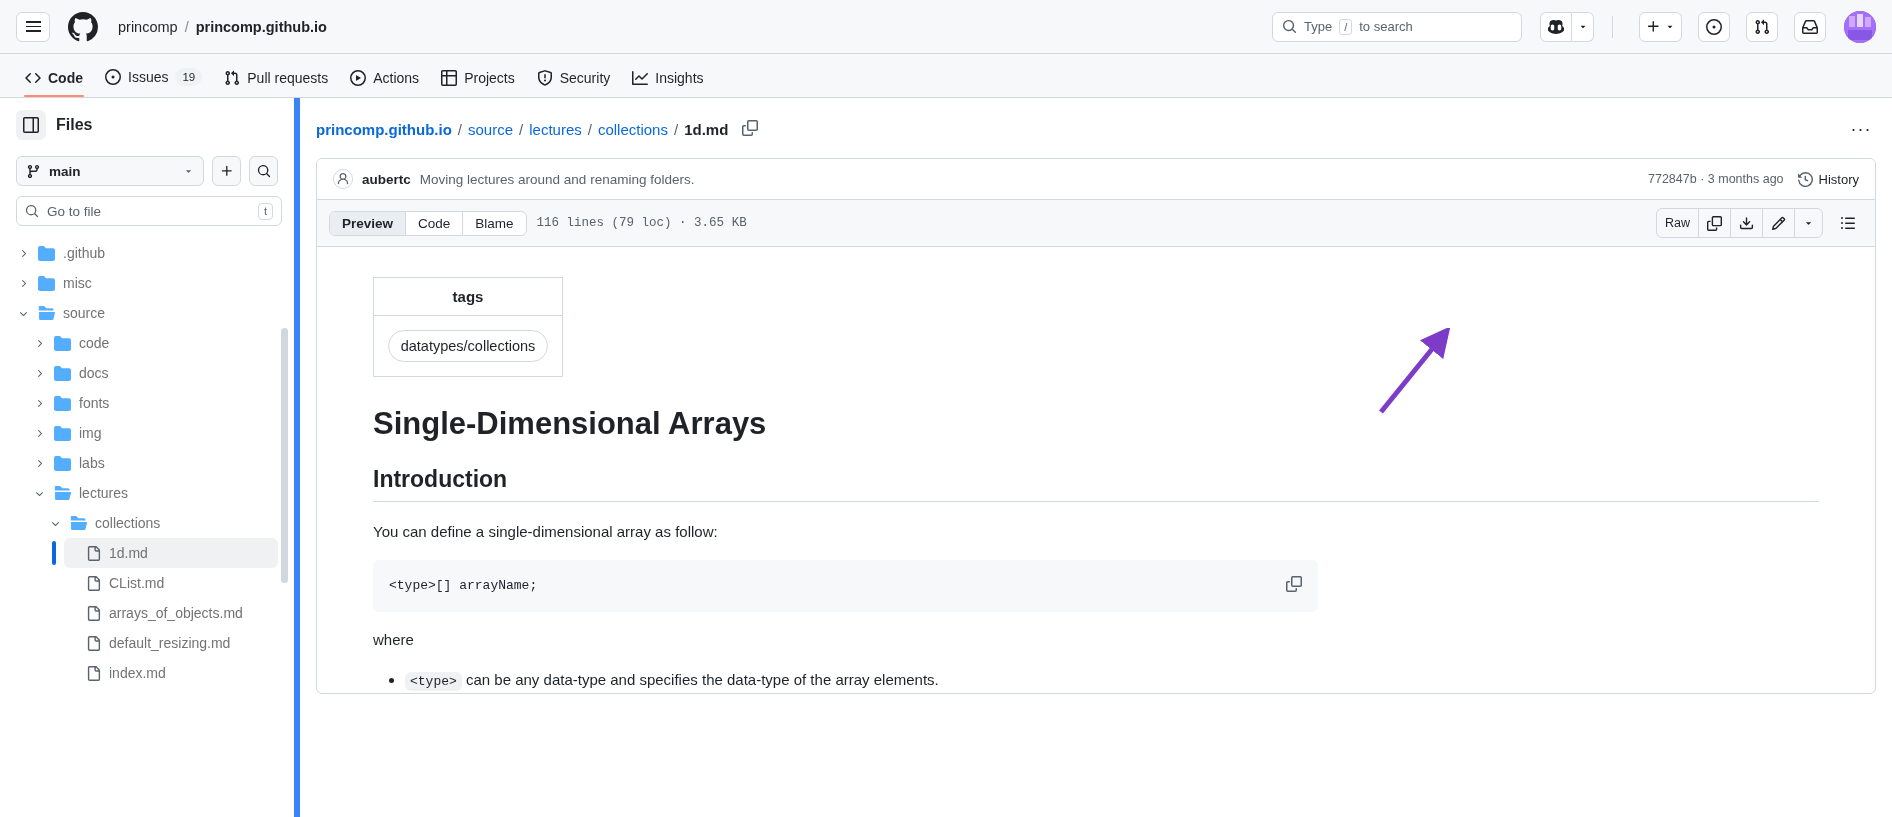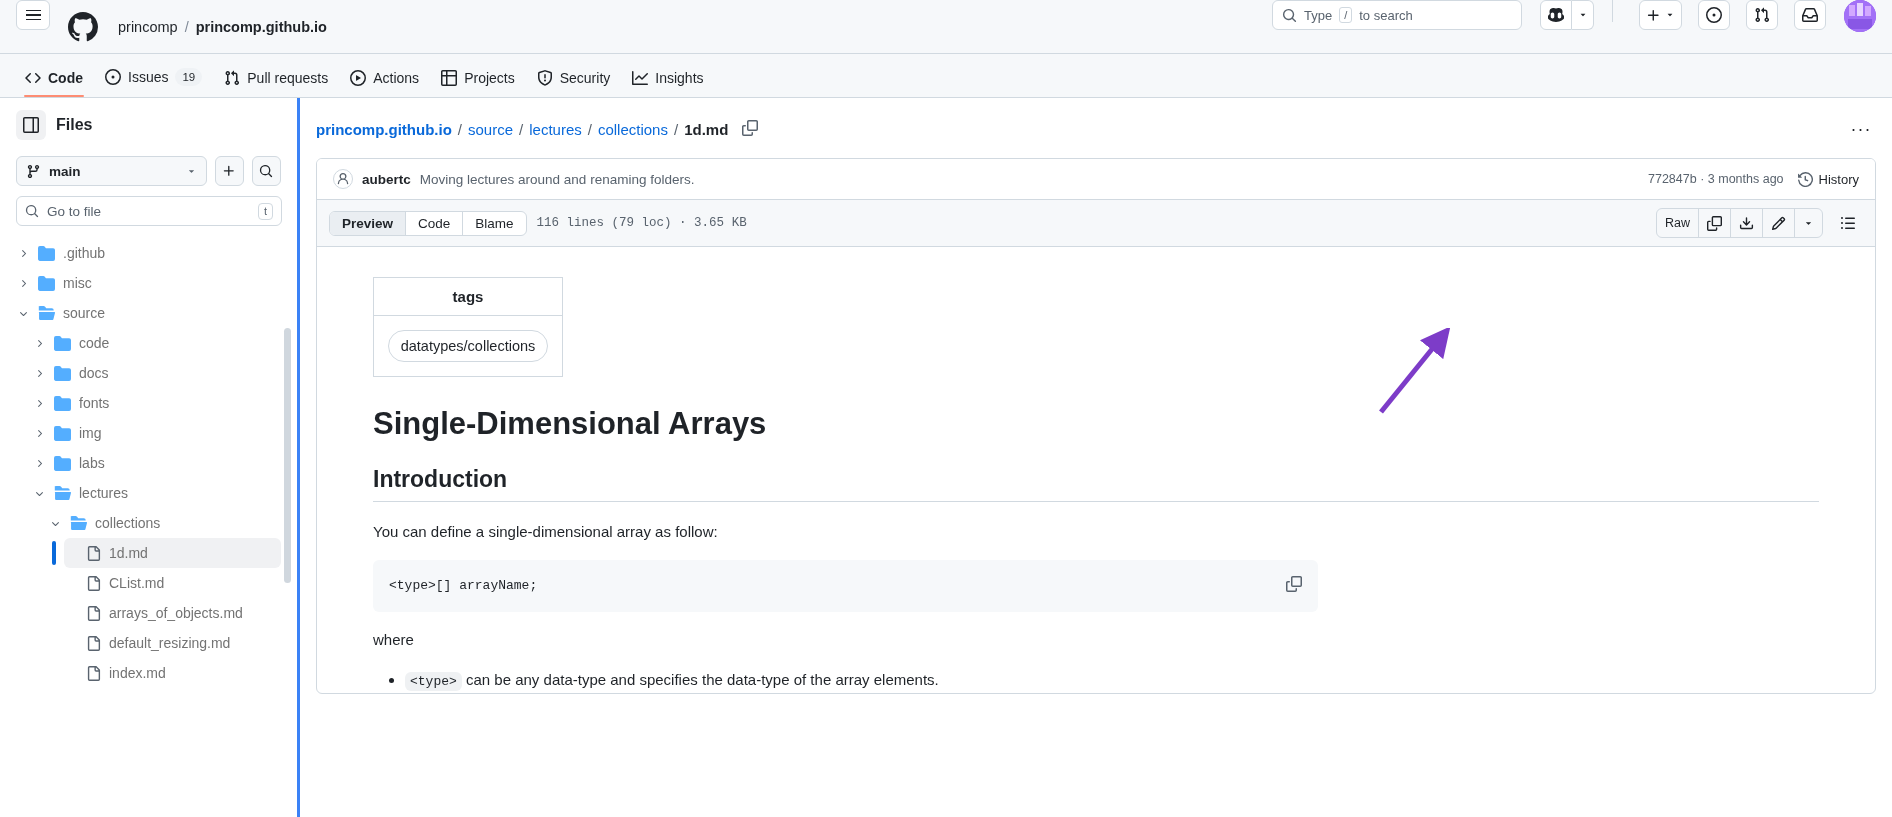--- a/index.html
+++ b/index.html
@@ -11,21 +11,21 @@
     background: #ffffff;
     overflow: hidden;
   }
   a { text-decoration: none; color: #0969da; }
 
   
   .appheader {
     height: 54px;
     background: #f6f8fa;
     border-bottom: 1px solid #d1d9e0;
-    display: flex; 
+    display: flex; align-items: center;
     padding: 0 16px;
     gap: 8px;
   }
   .hamburger {
     width: 34px; height: 30px;
     border: 1px solid #d1d9e0; border-radius: 6px;
     background: #fff;
     display: flex; flex-direction: column;
     align-items: center; justify-content: center;
     gap: 3px; cursor: pointer;
@@ -106,21 +106,21 @@
     border-radius: 20px; padding: 1px 7px;
     font-size: 11.5px; line-height: 16px;
   }
 
   
   .wrap { display: flex; height: calc(817px - 54px - 44px); }
 
   
   .sidebar {
     width: 300px; flex: 0 0 300px;
-    border-right: 3px solid #3b82f6;
+    border-right: 6px solid #3b82f6;
     background: #fff;
     padding: 12px 16px 0 16px;
     position: relative;
     overflow: hidden;
   }
   .filesrow { display: flex; align-items: center; gap: 10px; margin-bottom: 16px; }
   .panelbtn {
     width: 30px; height: 30px; border-radius: 6px; background: #f0f1f3;
     display:flex; align-items:center; justify-content:center; cursor:pointer;
   }

